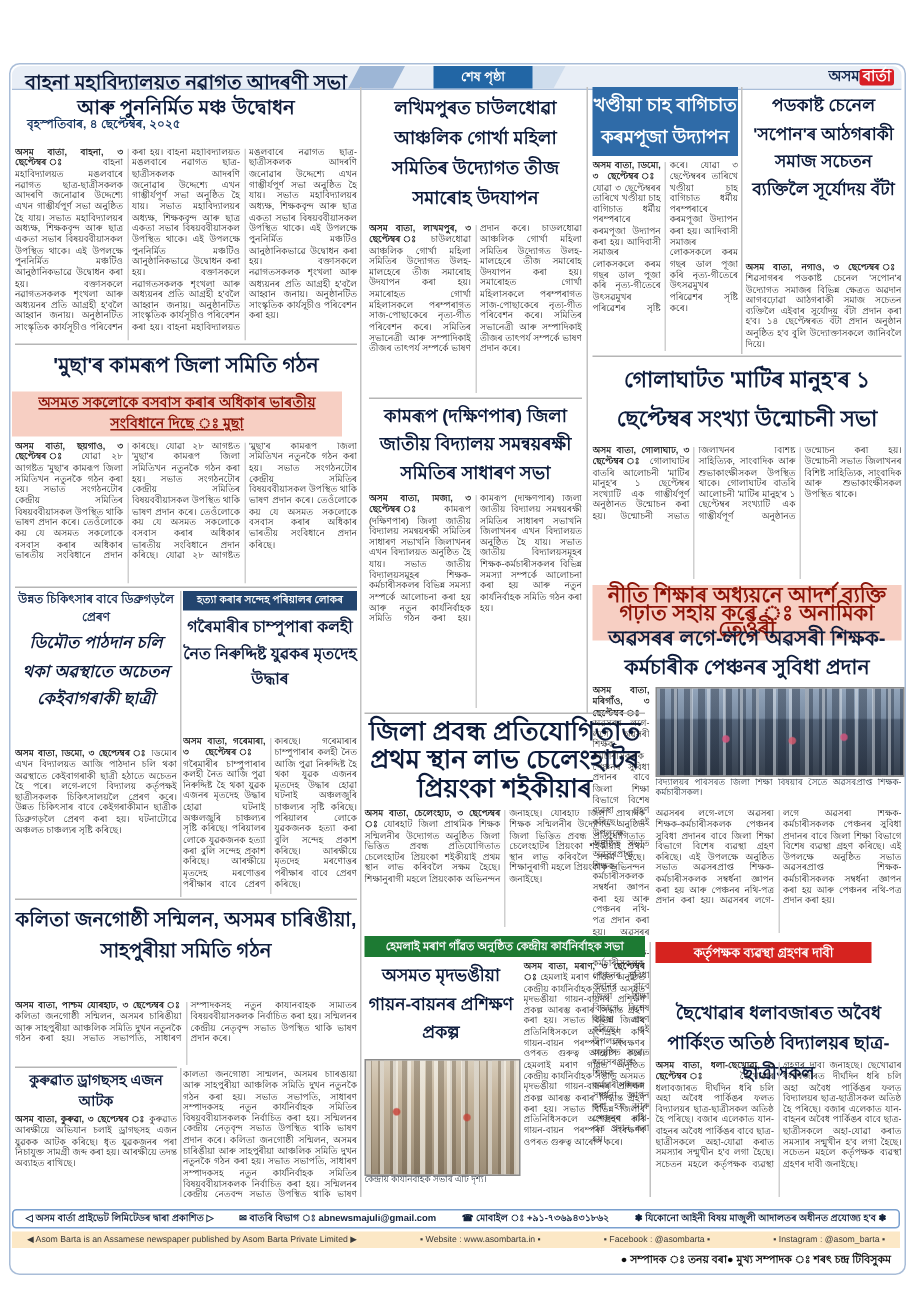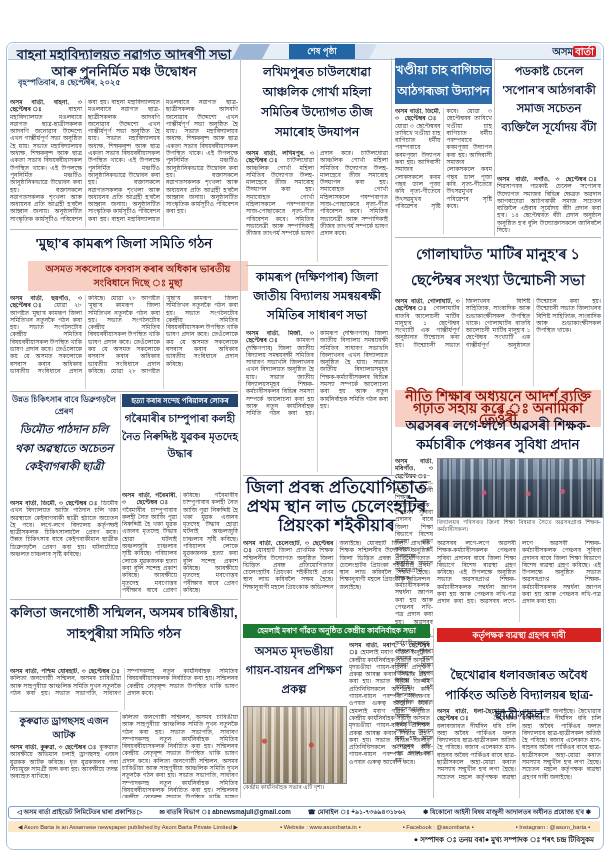--- a/index.html
+++ b/index.html
@@ -78,34 +78,34 @@
   <span class="dl">অসম বাৰ্তা, বাহনা, ৩ ছেপ্টেম্বৰ ঃ</span>
   <span>বাহনা মহাবিদ্যালয়ত মঙলবাৰে নৱাগত ছাত্ৰ-ছাত্ৰীসকলক আদৰণি জনোৱাৰ উদ্দেশ্যে এখন গাম্ভীৰ্যপূৰ্ণ সভা অনুষ্ঠিত হৈ যায়। সভাত মহাবিদ্যালয়ৰ অধ্যক্ষ, শিক্ষকবৃন্দ আৰু ছাত্ৰ একতা সভাৰ বিষয়ববীয়াসকল উপস্থিত থাকে। এই উপলক্ষে পুননিৰ্মিত মঞ্চটিও আনুষ্ঠানিকভাৱে উদ্বোধন কৰা হয়। বক্তাসকলে নৱাগতসকলক শৃংখলা আৰু অধ্যয়নৰ প্ৰতি আগ্ৰহী হ'বলৈ আহ্বান জনায়। অনুষ্ঠানটিত সাংস্কৃতিক কাৰ্যসূচীও পৰিবেশন কৰা হয়। বাহনা মহাবিদ্যালয়ত মঙলবাৰে নৱাগত ছাত্ৰ-ছাত্ৰীসকলক আদৰণি জনোৱাৰ উদ্দেশ্যে এখন গাম্ভীৰ্যপূৰ্ণ সভা অনুষ্ঠিত হৈ যায়। সভাত মহাবিদ্যালয়ৰ অধ্যক্ষ, শিক্ষকবৃন্দ আৰু ছাত্ৰ একতা সভাৰ বিষয়ববীয়াসকল উপস্থিত থাকে। এই উপলক্ষে পুননিৰ্মিত মঞ্চটিও আনুষ্ঠানিকভাৱে উদ্বোধন কৰা হয়। বক্তাসকলে নৱাগতসকলক শৃংখলা আৰু অধ্যয়নৰ প্ৰতি আগ্ৰহী হ'বলৈ আহ্বান জনায়। অনুষ্ঠানটিত সাংস্কৃতিক কাৰ্যসূচীও পৰিবেশন কৰা হয়। বাহনা মহাবিদ্যালয়ত মঙলবাৰে নৱাগত ছাত্ৰ-ছাত্ৰীসকলক আদৰণি জনোৱাৰ উদ্দেশ্যে এখন গাম্ভীৰ্যপূৰ্ণ সভা অনুষ্ঠিত হৈ যায়। সভাত মহাবিদ্যালয়ৰ অধ্যক্ষ, শিক্ষকবৃন্দ আৰু ছাত্ৰ একতা সভাৰ বিষয়ববীয়াসকল উপস্থিত থাকে। এই উপলক্ষে পুননিৰ্মিত মঞ্চটিও আনুষ্ঠানিকভাৱে উদ্বোধন কৰা হয়। বক্তাসকলে নৱাগতসকলক শৃংখলা আৰু অধ্যয়নৰ প্ৰতি আগ্ৰহী হ'বলৈ আহ্বান জনায়। অনুষ্ঠানটিত সাংস্কৃতিক কাৰ্যসূচীও পৰিবেশন কৰা হয়।</span>
 </div>
 
 <div class="abs hl" style="left:246px;top:62px;width:142px;font-size:12px;line-height:20px;">লখিমপুৰত চাউলধোৱা আঞ্চলিক গোৰ্খা মহিলা সমিতিৰ উদ্যোগত তীজ সমাৰোহ উদযাপন</div>
 <div class="abs body cols2" style="left:246px;top:150px;width:142px;height:112px;overflow:hidden;">
   <span class="dl">অসম বাৰ্তা, লখিমপুৰ, ৩ ছেপ্টেম্বৰ ঃ</span>
   <span>চাউলধোৱা আঞ্চলিক গোৰ্খা মহিলা সমিতিৰ উদ্যোগত উলহ-মালহেৰে তীজ সমাৰোহ উদযাপন কৰা হয়। সমাৰোহত গোৰ্খা মহিলাসকলে পৰম্পৰাগত সাজ-পোছাকেৰে নৃত্য-গীত পৰিবেশন কৰে। সমিতিৰ সভানেত্ৰী আৰু সম্পাদিকাই তীজৰ তাৎপৰ্য সম্পৰ্কে ভাষণ প্ৰদান কৰে। চাউলধোৱা আঞ্চলিক গোৰ্খা মহিলা সমিতিৰ উদ্যোগত উলহ-মালহেৰে তীজ সমাৰোহ উদযাপন কৰা হয়। সমাৰোহত গোৰ্খা মহিলাসকলে পৰম্পৰাগত সাজ-পোছাকেৰে নৃত্য-গীত পৰিবেশন কৰে। সমিতিৰ সভানেত্ৰী আৰু সম্পাদিকাই তীজৰ তাৎপৰ্য সম্পৰ্কে ভাষণ প্ৰদান কৰে।</span>
 </div>
 
-<div class="abs bluebox" style="left:395px;top:58px;width:97px;height:46px;font-size:12px;line-height:21px;padding-top:2px;box-sizing:border-box;">খণ্ডীয়া চাহ বাগিচাত আঠগৰূজা উদ্যাপন</div>
+<div class="abs bluebox" style="left:395px;top:58px;width:97px;height:46px;font-size:12px;line-height:21px;padding-top:2px;box-sizing:border-box;">খণ্ডীয়া চাহ বাগিচাত কৰমপূজা উদ্যাপন</div>
 <div class="abs body cols2" style="left:395px;top:108px;width:97px;height:126px;overflow:hidden;">
   <span class="dl">অসম বাৰ্তা, ডিমৌ, ৩ ছেপ্টেম্বৰ ঃ</span>
   <span>যোৱা ৩ ছেপ্টেম্বৰৰ তাৰিখে খণ্ডীয়া চাহ বাগিচাত ধৰ্মীয় পৰম্পৰাৰে কৰমপূজা উদ্যাপন কৰা হয়। আদিবাসী সমাজৰ লোকসকলে কৰম গছৰ ডাল পূজা কৰি নৃত্য-গীতেৰে উৎসৱমুখৰ পৰিৱেশৰ সৃষ্টি কৰে। যোৱা ৩ ছেপ্টেম্বৰৰ তাৰিখে খণ্ডীয়া চাহ বাগিচাত ধৰ্মীয় পৰম্পৰাৰে কৰমপূজা উদ্যাপন কৰা হয়। আদিবাসী সমাজৰ লোকসকলে কৰম গছৰ ডাল পূজা কৰি নৃত্য-গীতেৰে উৎসৱমুখৰ পৰিৱেশৰ সৃষ্টি কৰে।</span>
 </div>
 
 <div class="abs hl" style="left:497px;top:62px;width:104px;font-size:11.5px;line-height:18.5px;">পডকাষ্ট চেনেল 'সপোন'ৰ আঠগৰাকী সমাজ সচেতন ব্যক্তিলৈ সূৰ্যোদয় বঁটা</div>
 <div class="abs body" style="left:497px;top:176px;width:104px;height:58px;overflow:hidden;">
   <span class="dl">অসম বাৰ্তা, নগাঁও, ৩ ছেপ্টেম্বৰ ঃ</span>
   <span>শিৱসাগৰৰ পডকাষ্ট চেনেল 'সপোন'ৰ উদ্যোগত সমাজৰ বিভিন্ন ক্ষেত্ৰত অৱদান আগবঢ়োৱা আঠগৰাকী সমাজ সচেতন ব্যক্তিলৈ এইবাৰ সূৰ্যোদয় বঁটা প্ৰদান কৰা হ'ব। ১৪ ছেপ্টেম্বৰত বঁটা প্ৰদান অনুষ্ঠান অনুষ্ঠিত হ'ব বুলি উদ্যোক্তাসকলে জানিবলৈ দিয়ে।</span>
 </div>
 
 <div class="abs hl" style="left:10px;top:232px;width:228px;font-size:13.5px;line-height:24px;">'মুছা'ৰ কামৰূপ জিলা সমিতি গঠন</div>
-<div class="abs pinkbox" style="left:28px;top:261px;width:216px;font-size:9.5px;line-height:14px;padding:1px 2px;">অসমত সকলোকে বসবাস কৰাৰ অধিকাৰ ভাৰতীয় সংবিধানে দিছে ঃ মুছা</div>
+<div class="abs pinkbox" style="left:8px;top:261px;width:216px;font-size:9.5px;line-height:14px;padding:1px 2px;text-decoration:underline;">অসমত সকলোকে বসবাস কৰাৰ অধিকাৰ ভাৰতীয় সংবিধানে দিছে ঃ মুছা</div>
 <div class="abs body cols3" style="left:10px;top:295px;width:228px;height:94px;overflow:hidden;">
   <span class="dl">অসম বাৰ্তা, ছয়গাঁও, ৩ ছেপ্টেম্বৰ ঃ</span>
   <span>যোৱা ২৮ আগষ্টত 'মুছা'ৰ কামৰূপ জিলা সমিতিখন নতুনকৈ গঠন কৰা হয়। সভাত সংগঠনটোৰ কেন্দ্ৰীয় সমিতিৰ বিষয়ববীয়াসকল উপস্থিত থাকি ভাষণ প্ৰদান কৰে। তেওঁলোকে কয় যে অসমত সকলোকে বসবাস কৰাৰ অধিকাৰ ভাৰতীয় সংবিধানে প্ৰদান কৰিছে। যোৱা ২৮ আগষ্টত 'মুছা'ৰ কামৰূপ জিলা সমিতিখন নতুনকৈ গঠন কৰা হয়। সভাত সংগঠনটোৰ কেন্দ্ৰীয় সমিতিৰ বিষয়ববীয়াসকল উপস্থিত থাকি ভাষণ প্ৰদান কৰে। তেওঁলোকে কয় যে অসমত সকলোকে বসবাস কৰাৰ অধিকাৰ ভাৰতীয় সংবিধানে প্ৰদান কৰিছে। যোৱা ২৮ আগষ্টত 'মুছা'ৰ কামৰূপ জিলা সমিতিখন নতুনকৈ গঠন কৰা হয়। সভাত সংগঠনটোৰ কেন্দ্ৰীয় সমিতিৰ বিষয়ববীয়াসকল উপস্থিত থাকি ভাষণ প্ৰদান কৰে। তেওঁলোকে কয় যে অসমত সকলোকে বসবাস কৰাৰ অধিকাৰ ভাৰতীয় সংবিধানে প্ৰদান কৰিছে।</span>
 </div>
 
 <div class="abs hl" style="left:246px;top:268px;width:142px;font-size:12px;line-height:19px;">কামৰূপ (দক্ষিণপাৰ) জিলা জাতীয় বিদ্যালয় সমন্বয়ৰক্ষী সমিতিৰ সাধাৰণ সভা</div>
 <div class="abs body cols2" style="left:246px;top:330px;width:142px;height:142px;overflow:hidden;">
   <span class="dl">অসম বাৰ্তা, মিৰ্জা, ৩ ছেপ্টেম্বৰ ঃ</span>
   <span>কামৰূপ (দক্ষিণপাৰ) জিলা জাতীয় বিদ্যালয় সমন্বয়ৰক্ষী সমিতিৰ সাধাৰণ সভাখনি জিলাখনৰ এখন বিদ্যালয়ত অনুষ্ঠিত হৈ যায়। সভাত জাতীয় বিদ্যালয়সমূহৰ শিক্ষক-কৰ্মচাৰীসকলৰ বিভিন্ন সমস্যা সম্পৰ্কে আলোচনা কৰা হয় আৰু নতুন কাৰ্যনিৰ্বাহক সমিতি গঠন কৰা হয়। কামৰূপ (দক্ষিণপাৰ) জিলা জাতীয় বিদ্যালয় সমন্বয়ৰক্ষী সমিতিৰ সাধাৰণ সভাখনি জিলাখনৰ এখন বিদ্যালয়ত অনুষ্ঠিত হৈ যায়। সভাত জাতীয় বিদ্যালয়সমূহৰ শিক্ষক-কৰ্মচাৰীসকলৰ বিভিন্ন সমস্যা সম্পৰ্কে আলোচনা কৰা হয় আৰু নতুন কাৰ্যনিৰ্বাহক সমিতি গঠন কৰা হয়।</span>
 </div>
@@ -141,21 +141,21 @@
 <div class="abs body" style="left:395px;top:458px;width:38px;height:338px;overflow:hidden;">
   <span class="dl">অসম বাৰ্তা, মৰিগাঁও, ৩ ছেপ্টেম্বৰ ঃ</span>
   <span>অৱসৰৰ লগে-লগে অৱসৰী শিক্ষক-কৰ্মচাৰীসকলক পেঞ্চনৰ সুবিধা প্ৰদানৰ বাবে জিলা শিক্ষা বিভাগে বিশেষ ব্যৱস্থা গ্ৰহণ কৰিছে। এই উপলক্ষে অনুষ্ঠিত সভাত অৱসৰপ্ৰাপ্ত শিক্ষক-কৰ্মচাৰীসকলক সম্বৰ্ধনা জ্ঞাপন কৰা হয় আৰু পেঞ্চনৰ নথি-পত্ৰ প্ৰদান কৰা হয়। অৱসৰৰ লগে-লগে অৱসৰী শিক্ষক-কৰ্মচাৰীসকলক পেঞ্চনৰ সুবিধা প্ৰদানৰ বাবে জিলা শিক্ষা বিভাগে বিশেষ ব্যৱস্থা গ্ৰহণ কৰিছে। এই উপলক্ষে অনুষ্ঠিত সভাত অৱসৰপ্ৰাপ্ত শিক্ষক-কৰ্মচাৰীসকলক সম্বৰ্ধনা জ্ঞাপন কৰা হয় আৰু পেঞ্চনৰ নথি-পত্ৰ প্ৰদান কৰা হয়।</span>
 </div>
 <div class="abs photo1" style="left:437px;top:458px;width:164px;height:58px;"></div>
 <div class="abs caption" style="left:437px;top:519px;width:164px;height:18px;overflow:hidden;">বিদ্যালয়ৰ পৰিসৰত জিলা শিক্ষা বিষয়াৰ সৈতে অৱসৰপ্ৰাপ্ত শিক্ষক-কৰ্মচাৰীসকল।</div>
 <div class="abs body cols2" style="left:437px;top:540px;width:164px;height:82px;overflow:hidden;">
   <span>অৱসৰৰ লগে-লগে অৱসৰী শিক্ষক-কৰ্মচাৰীসকলক পেঞ্চনৰ সুবিধা প্ৰদানৰ বাবে জিলা শিক্ষা বিভাগে বিশেষ ব্যৱস্থা গ্ৰহণ কৰিছে। এই উপলক্ষে অনুষ্ঠিত সভাত অৱসৰপ্ৰাপ্ত শিক্ষক-কৰ্মচাৰীসকলক সম্বৰ্ধনা জ্ঞাপন কৰা হয় আৰু পেঞ্চনৰ নথি-পত্ৰ প্ৰদান কৰা হয়। অৱসৰৰ লগে-লগে অৱসৰী শিক্ষক-কৰ্মচাৰীসকলক পেঞ্চনৰ সুবিধা প্ৰদানৰ বাবে জিলা শিক্ষা বিভাগে বিশেষ ব্যৱস্থা গ্ৰহণ কৰিছে। এই উপলক্ষে অনুষ্ঠিত সভাত অৱসৰপ্ৰাপ্ত শিক্ষক-কৰ্মচাৰীসকলক সম্বৰ্ধনা জ্ঞাপন কৰা হয় আৰু পেঞ্চনৰ নথি-পত্ৰ প্ৰদান কৰা হয়।</span>
 </div>
 
-<div class="abs strip" style="left:437px;top:628px;width:164px;height:14px;background:#d6231f;font-size:8.5px;line-height:14px;">কৰ্তৃপক্ষক ব্যৱস্থা গ্ৰহণৰ দাবী</div>
+<div class="abs strip" style="left:437px;top:628px;width:144px;height:14px;background:#d6231f;font-size:8.5px;line-height:14px;">কৰ্তৃপক্ষক ব্যৱস্থা গ্ৰহণৰ দাবী</div>
 <div class="abs hl" style="left:437px;top:645px;width:164px;font-size:12px;line-height:20px;margin-top:20px;">ছৈখোৱাৰ ধলাবজাৰত অবৈধ পাৰ্কিংত অতিষ্ঠ বিদ্যালয়ৰ ছাত্ৰ-ছাত্ৰীসকল</div>
 <div class="abs body cols2" style="left:437px;top:708px;width:164px;height:90px;overflow:hidden;">
   <span class="dl">অসম বাৰ্তা, ধলা-ছৈখোৱা, ৩ ছেপ্টেম্বৰ ঃ</span>
   <span>ছৈখোৱাৰ ধলাবজাৰত দীৰ্ঘদিন ধৰি চলি অহা অবৈধ পাৰ্কিঙৰ ফলত বিদ্যালয়ৰ ছাত্ৰ-ছাত্ৰীসকল অতিষ্ঠ হৈ পৰিছে। বজাৰ এলেকাত যান-বাহনৰ অবৈধ পাৰ্কিঙৰ বাবে ছাত্ৰ-ছাত্ৰীসকলে অহা-যোৱা কৰাত সমস্যাৰ সন্মুখীন হ'ব লগা হৈছে। সচেতন মহলে কৰ্তৃপক্ষক ব্যৱস্থা গ্ৰহণৰ দাবী জনাইছে। ছৈখোৱাৰ ধলাবজাৰত দীৰ্ঘদিন ধৰি চলি অহা অবৈধ পাৰ্কিঙৰ ফলত বিদ্যালয়ৰ ছাত্ৰ-ছাত্ৰীসকল অতিষ্ঠ হৈ পৰিছে। বজাৰ এলেকাত যান-বাহনৰ অবৈধ পাৰ্কিঙৰ বাবে ছাত্ৰ-ছাত্ৰীসকলে অহা-যোৱা কৰাত সমস্যাৰ সন্মুখীন হ'ব লগা হৈছে। সচেতন মহলে কৰ্তৃপক্ষক ব্যৱস্থা গ্ৰহণৰ দাবী জনাইছে।</span>
 </div>
 
 <div class="abs strip" style="left:243px;top:624px;width:187px;height:14px;background:#1d7a33;font-size:7.5px;line-height:14px;">হেমলাই মৰাণ গাঁৱত অনুষ্ঠিত কেন্দ্ৰীয় কাৰ্যনিৰ্বাহক সভা</div>
 <div class="abs hl" style="left:243px;top:642px;width:102px;font-size:11.5px;line-height:19px;">অসমত মৃদভঙীয়া গায়ন-বায়নৰ প্ৰশিক্ষণ প্ৰকল্প</div>
 <div class="abs photo2" style="left:243px;top:706px;width:102px;height:76px;"></div>
 <div class="abs caption" style="left:243px;top:784px;width:102px;height:14px;overflow:hidden;">কেন্দ্ৰীয় কাৰ্যনিৰ্বাহক সভাৰ এটি দৃশ্য।</div>

